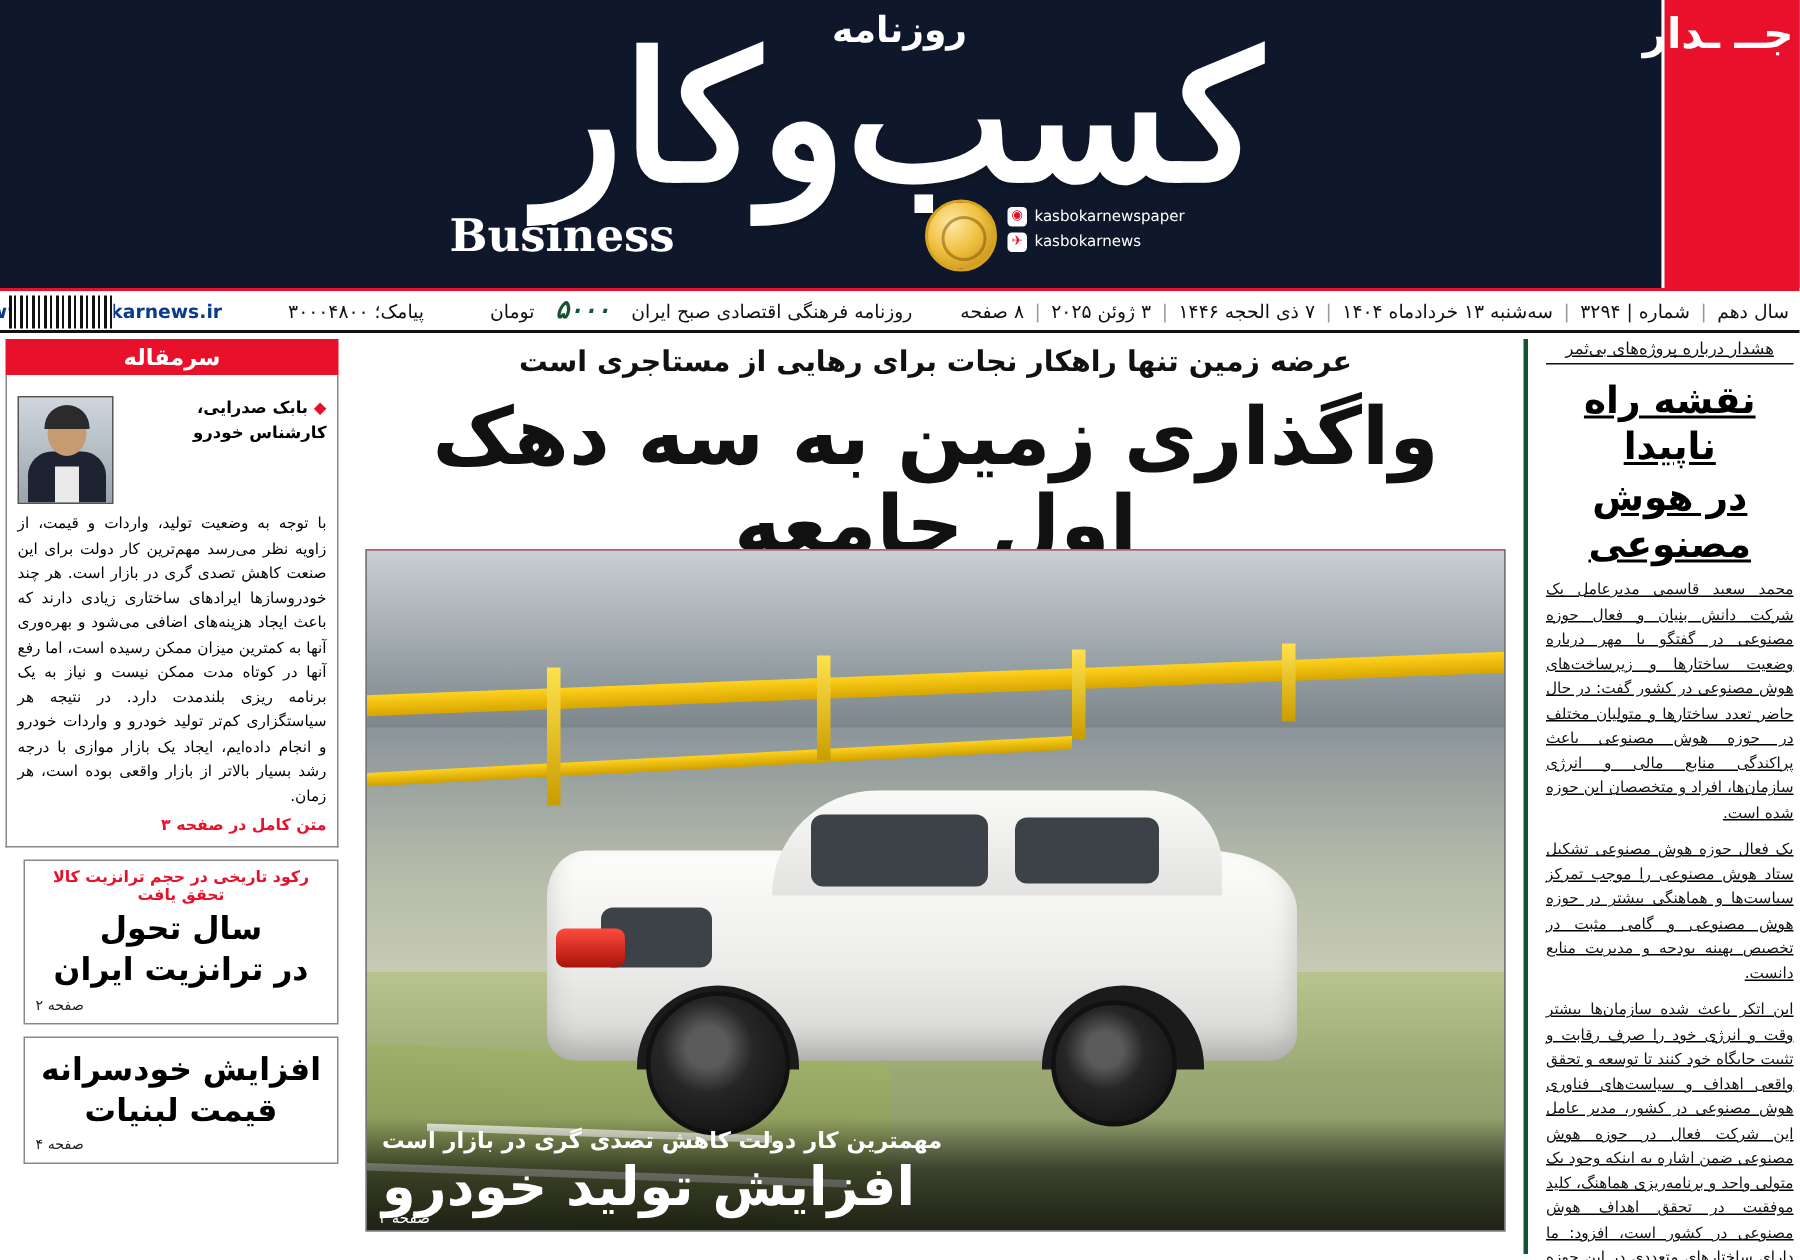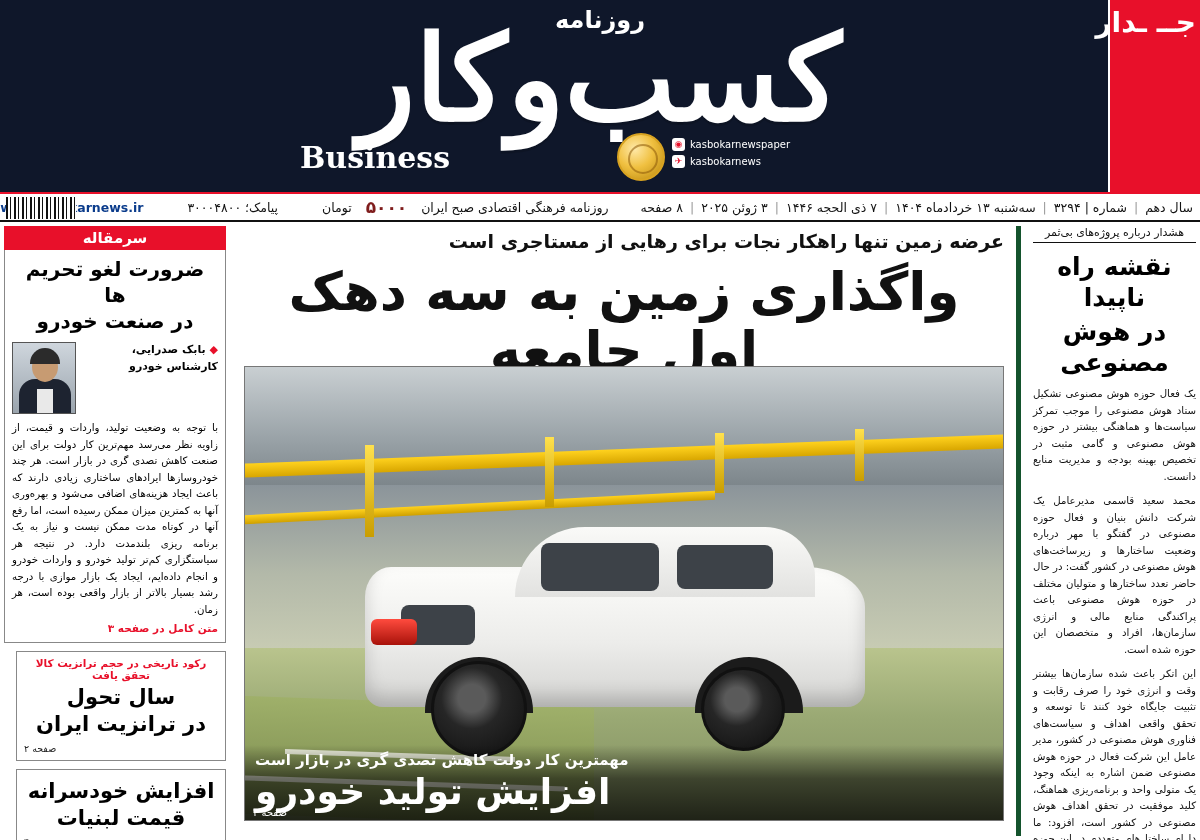--- a/index.html
+++ b/index.html
@@ -64,47 +64,47 @@
   }
 
   
   .infobar {
     position:absolute; top:192px; left:0; width:1200px; height:30px;
     background:#fff; border-top:2px solid #e8102a; border-bottom:2px solid #111;
     display:flex; align-items:center; font-size:12.5px; color:#111;
   }
   .infobar .seg { padding:0 7px; white-space:nowrap; }
   .infobar .sep { color:#999; }
-  .price-red { color:#7f1d1d; font-weight:bold; font-size:17px; }
+  .price-red { color:#14532d; font-weight:bold; font-size:17px;font-style:italic; }
   .barcode {
     position:absolute; left:6px; top:3px; width:70px; height:22px;
     background:repeating-linear-gradient(90deg,#111 0 2px,#fff 2px 4px,#111 4px 5px,#fff 5px 8px);
   }
   .site { font-weight:bold; color:#0b3c8c; direction:ltr; }
 
   
   .content { position:absolute; top:226px; left:0; width:1200px; height:614px; }
 
   
   .col-right {
     position:absolute; top:0; right:4px; width:180px; height:610px;
-    border-left:5px solid #14532d; padding-left:12px;
+    border-left:3px solid #14532d; padding-left:12px;text-decoration:underline;
   }
   .warn-line { font-size:11px; color:#111; text-align:center; border-bottom:1px solid #111; padding-bottom:3px; }
   .col-right h2 { font-size:25px; text-align:center; margin:8px 0 2px; line-height:1.25; font-weight:bold;}
   .col-right h2.l2 { margin-top:0; }
   .col-right p {
     font-size:10.2px; line-height:1.62; text-align:justify; margin:8px 0 0;
     color:#111;
   }
 
   
   .col-center { position:absolute; top:0; right:196px; width:760px; height:610px; }
   .over-title {
-    font-size:19px; font-weight:bold; color:#111; margin-top:4px;
+    text-align:center; font-size:19px; font-weight:bold; color:#111; margin-top:4px;
   }
   .main-head {
     text-align:center; font-size:53px; font-weight:bold; color:#111;
     margin-top:10px; line-height:1.12; letter-spacing:-1px;
   }
   .page-ref-r { font-size:10px; color:#333; text-align:right; margin-top:2px; }
   .photo-wrap {
     position:absolute; top:140px; left:0; width:760px; height:455px;
     border:1px solid #777; overflow:hidden; background:#ec4899;
   }
@@ -236,22 +236,22 @@
     <span class="seg site" style="margin-right:30px;">www.kasbokarnews.ir</span>
     <span class="barcode"></span>
   </div>
 
   <div class="content">
 
     <div class="col-right">
       <div class="warn-line">هشدار درباره پروژه‌های بی‌ثمر</div>
       <h2>نقشه راه ناپیدا</h2>
       <h2 class="l2">در هوش مصنوعی</h2>
+      <p>محمد سعید قاسمی مدیرعامل یک شرکت دانش بنیان و فعال حوزه مصنوعی در گفتگو با مهر درباره وضعیت ساختارها و زیرساخت‌های هوش مصنوعی در کشور گفت: در حال حاضر تعدد ساختارها و متولیان مختلف در حوزه هوش مصنوعی باعث پراکندگی منابع مالی و انرژی سازمان‌ها، افراد و متخصصان این حوزه شده است.</p>
       <p>یک فعال حوزه هوش مصنوعی تشکیل ستاد هوش مصنوعی را موجب تمرکز سیاست‌ها و هماهنگی بیشتر در حوزه هوش مصنوعی و گامی مثبت در تخصیص بهینه بودجه و مدیریت منابع دانست.</p>
-      <p>محمد سعید قاسمی مدیرعامل یک شرکت دانش بنیان و فعال حوزه مصنوعی در گفتگو با مهر درباره وضعیت ساختارها و زیرساخت‌های هوش مصنوعی در کشور گفت: در حال حاضر تعدد ساختارها و متولیان مختلف در حوزه هوش مصنوعی باعث پراکندگی منابع مالی و انرژی سازمان‌ها، افراد و متخصصان این حوزه شده است.</p>
       <p>این اتکر باعث شده سازمان‌ها بیشتر وقت و انرژی خود را صرف رقابت و تثبیت جایگاه خود کنند تا توسعه و تحقق واقعی اهداف و سیاست‌های فناوری هوش مصنوعی در کشور، مدیر عامل این شرکت فعال در حوزه هوش مصنوعی ضمن اشاره به اینکه وجود یک متولی واحد و برنامه‌ریزی هماهنگ، کلید موفقیت در تحقق اهداف هوش مصنوعی در کشور است، افزود: ما دارای ساختارهای متعددی در این حوزه هستیم به طوری که نهادهای مختلف مانند انجمن هوش مصنوعی، سازمان ملی هوش مصنوعی و کارگروه‌های متعددی مثل کارگروه هوش مصنوعی و نظام صنفی در این حوزه وجود دارند و هر کدام به صورت جداگانه بودجه و زیرساخت داشته و این موضوع باعث افت کارایی شده است.</p>
 
     </div>
 
     <div class="col-center">
       <div class="over-title">عرضه زمین تنها راهکار نجات برای رهایی از مستاجری است</div>
       <div class="main-head">واگذاری زمین به سه دهک اول جامعه</div>
       <div class="page-ref-r">صفحه ۳</div>
 
       <div class="photo-wrap">
@@ -286,22 +286,20 @@
           <div class="cap-small">مهمترین کار دولت کاهش تصدی گری در بازار است</div>
           <div class="cap-big">افزایش تولید خودرو</div>
         </div>
         <div class="page-ref-photo">صفحه ۳</div>
       </div>
     </div>
 
     <div class="col-left">
       <div class="edit-tab">سرمقاله</div>
       <div class="edit-box">
-        <div class="edit-title" style="white-space:pre-line;">ضرورت لغو تحریم ها
-در صنعت خودرو</div>
         <div class="edit-byline">
           <div class="edit-author">
             <span class="edit-bullet">◆</span>
             <span>بابک صدرایی، کارشناس خودرو</span>
           </div>
           <div class="avatar">
             <div class="av-body"></div>
             <div class="av-shirt"></div>
             <div class="av-head"></div>
             <div class="av-hair"></div>

